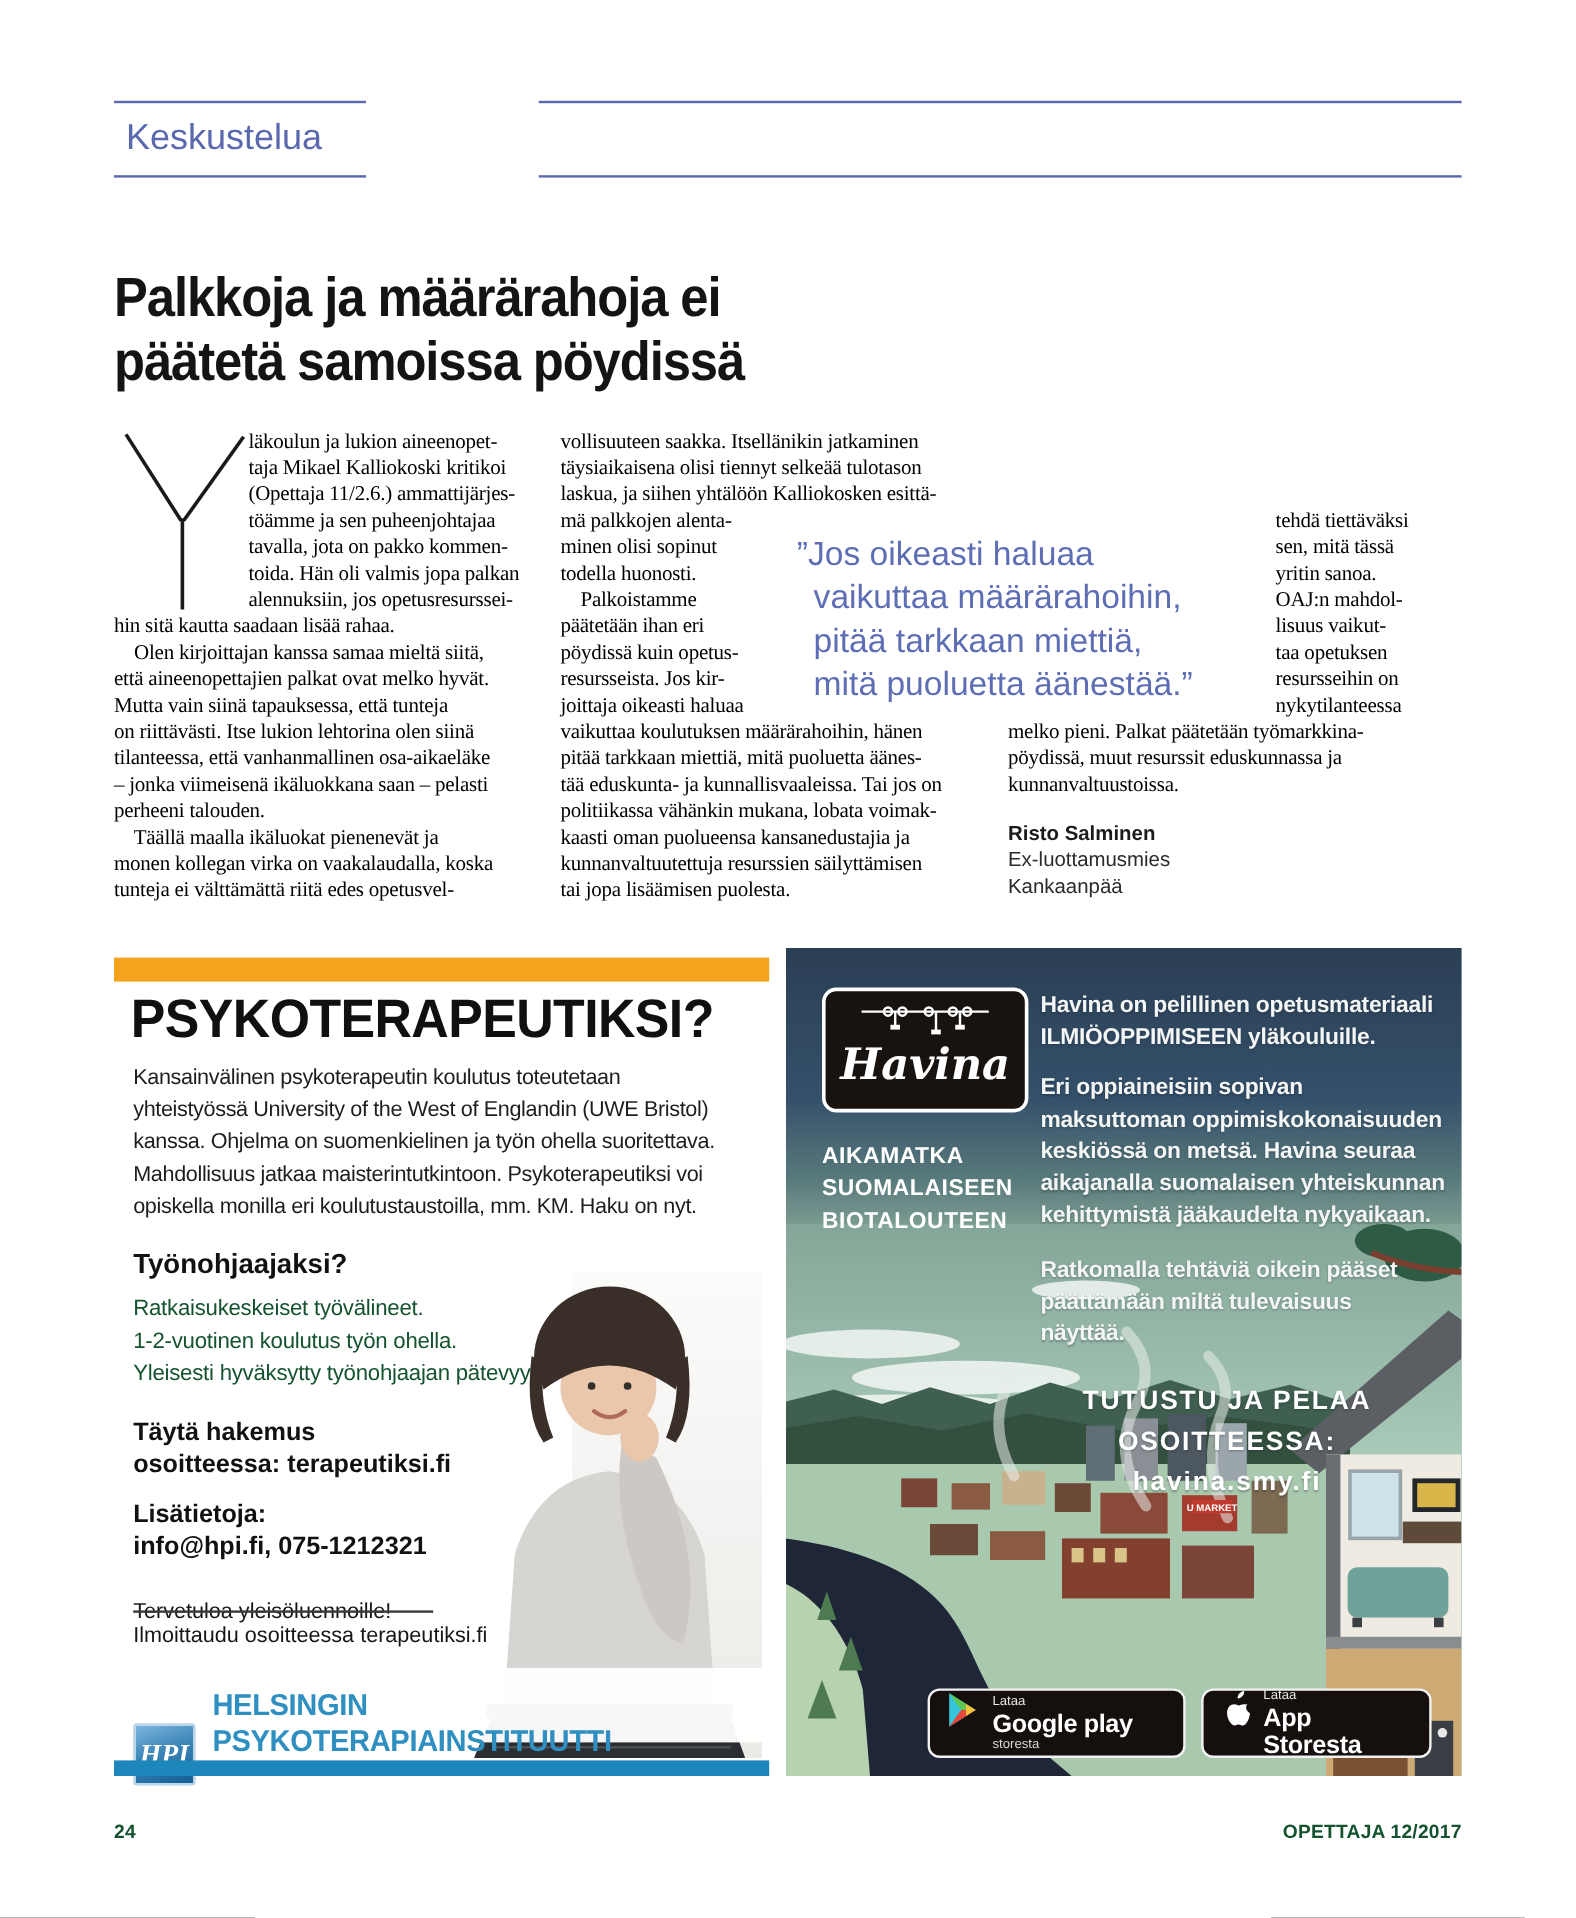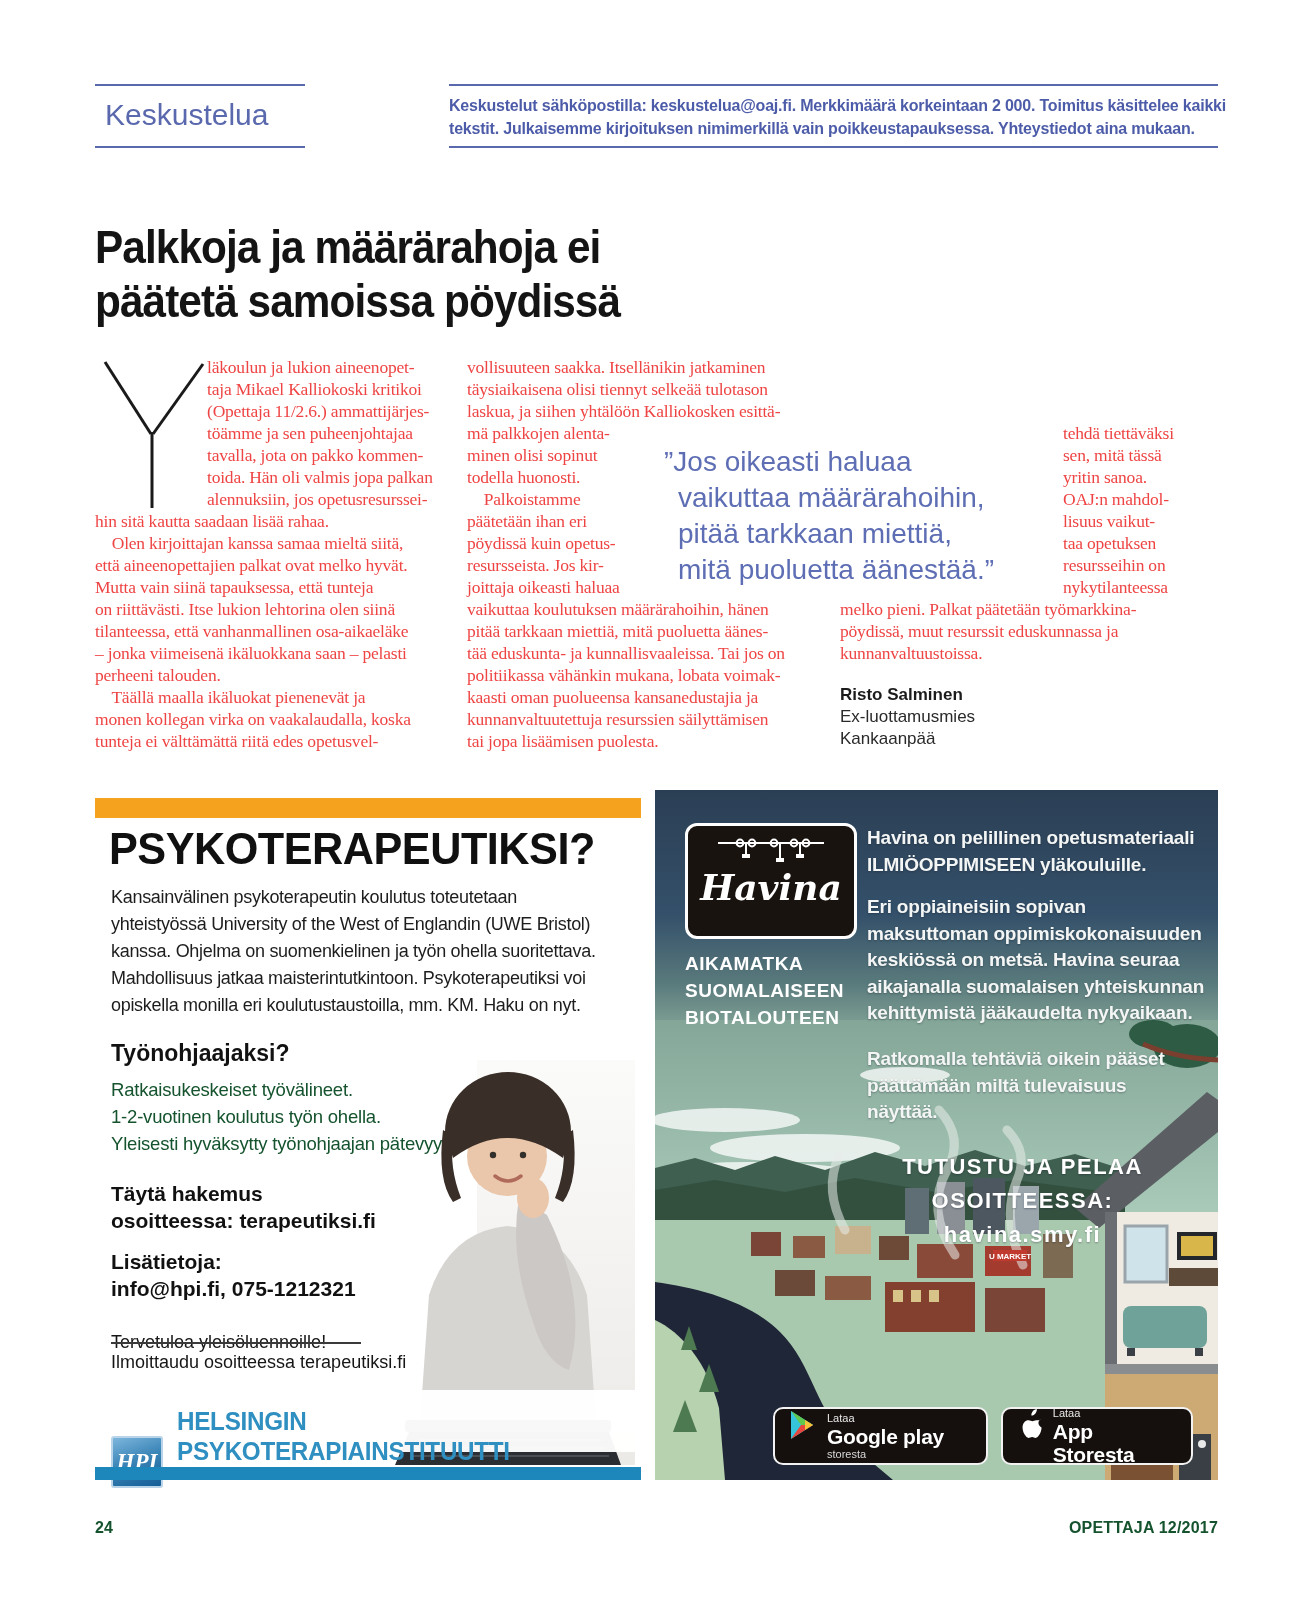--- a/index.html
+++ b/index.html
@@ -9,21 +9,21 @@
   .pre{white-space:pre;}
 
   
   .rule{height:2px;background:#5a68ae;}
   .section-title{font:300 30px/34px "Liberation Sans",sans-serif;color:#5a68ae;}
   .note{font:bold 16px/23px "Liberation Sans",sans-serif;color:#4d5ca9;letter-spacing:-0.2px;}
 
   
   .title{font:bold 46px/54px "Liberation Sans",sans-serif;color:#141414;
          letter-spacing:-1px;transform:scaleX(0.92);transform-origin:left top;}
-  .serif{font:17.5px/22px "Liberation Serif",serif;color:#ef4444;letter-spacing:-0.2px;}
+  .serif{font:17.5px/22px "Liberation Serif",serif;color:#000000;letter-spacing:-0.2px;}
   .pq{font:28px/36px "Liberation Sans",sans-serif;color:#5e6eb4;padding-left:14px;text-indent:-14px;}
   .sig-n{font:bold 17px/22px "Liberation Sans",sans-serif;color:#1b1b1b;}
   .sig{font:17px/22px "Liberation Sans",sans-serif;color:#2a2a2a;}
 
   
   .ad-hpi{left:95px;top:798px;width:546px;height:682px;background:#fff;}
   .orange-bar{left:0;top:0;width:546px;height:20px;background:#f5a21f;}
   .hpi-head{left:14px;top:26px;font:bold 45px/50px "Liberation Sans",sans-serif;color:#101010;
             letter-spacing:-0.5px;transform:scaleX(0.96);transform-origin:left top;}
   .hpi-intro{left:16px;top:86px;font:18px/27px "Liberation Sans",sans-serif;color:#1d1d1d;letter-spacing:-0.3px;}
@@ -38,21 +38,21 @@
             background:linear-gradient(160deg,#7db6dd 0%,#3c86b8 45%,#145d96 100%);
             border:2px solid #b9d4e8;box-sizing:border-box;display:flex;align-items:center;justify-content:center;margin-top:40px;}
   .hpi-logo span{font:bold italic 23px "Liberation Serif",serif;color:#fff;border-bottom:2px solid #fff;line-height:25px;}
   .hpi-org{left:82px;top:608px;font:bold 25px/30px "Liberation Sans",sans-serif;color:#2e8fc0;
            letter-spacing:-0.3px;transform:scaleX(0.97);transform-origin:left top;}
   .blue-bar{left:0;top:669px;width:546px;height:13px;background:#1d86ba;}
 
   
   .ad-hav{left:655px;top:790px;width:563px;height:690px;overflow:hidden;
           background:linear-gradient(180deg,#2b3f54 0%,#34506a 18%,#597a7c 28%,#7e9f93 34%,#8fb3a3 100%);}
-  .hav-logo{left:30px;top:33px;width:172px;height:116px;background:#191310;border:3px solid #fff;
+  .hav-logo{left:30px;top:33px;width:172px;height:104px;background:#191310;border:3px solid #fff;
             border-radius:12px;box-sizing:border-box;}
   .hav-script{position:absolute;left:0;top:40px;width:100%;text-align:center;
               font:bold italic 36px "DejaVu Serif",serif;color:#fff;}
   .hav-tag{left:30px;top:160px;font:bold 19px/27px "Liberation Sans",sans-serif;color:#fff;letter-spacing:0.5px;}
   .hav-txt{font:bold 19px/26.5px "Liberation Sans",sans-serif;color:#f4f6f5;letter-spacing:-0.2px;
            text-shadow:0 1px 2px rgba(20,30,40,0.35);}
   .hav-cta{left:195px;top:360px;width:345px;text-align:center;
            font:bold 22px/34px "Liberation Sans",sans-serif;color:#fff;letter-spacing:1.5px;
            text-shadow:0 1px 2px rgba(20,30,40,0.35);}
   .badge{position:absolute;top:617px;height:58px;background:#15100d;border:2px solid #f2f2f2;
@@ -68,22 +68,20 @@
 </head>
 <body>
 
 <div class="page">
 
   <div class="abs rule" style="left:95px;top:84px;width:210px;"></div>
   <div class="abs section-title" style="left:105px;top:98px;">Keskustelua</div>
   <div class="abs rule" style="left:95px;top:146px;width:210px;"></div>
 
   <div class="abs rule" style="left:449px;top:84px;width:769px;"></div>
-  <div class="abs note pre" style="left:449px;top:94px;width:769px;">Keskustelut sähköpostilla: keskustelua@oaj.fi. Merkkimäärä korkeintaan 2 000. Toimitus käsittelee kaikki
-tekstit. Julkaisemme kirjoituksen nimimerkillä vain poikkeustapauksessa. Yhteystiedot aina mukaan.</div>
   <div class="abs rule" style="left:449px;top:146px;width:769px;"></div>
 
   <div class="abs title pre" style="left:95px;top:220px;">Palkkoja ja määrärahoja ei
 päätetä samoissa pöydissä</div>
 
   <svg class="abs" style="left:98px;top:358px;" width="112" height="154" viewBox="0 0 112 154">
     <line x1="7" y1="4" x2="53" y2="76" stroke="#1a1a1a" stroke-width="3"></line>
     <line x1="105" y1="6" x2="55" y2="76" stroke="#1a1a1a" stroke-width="3"></line>
     <line x1="54" y1="74" x2="54" y2="150" stroke="#1a1a1a" stroke-width="3"></line>
   </svg>

